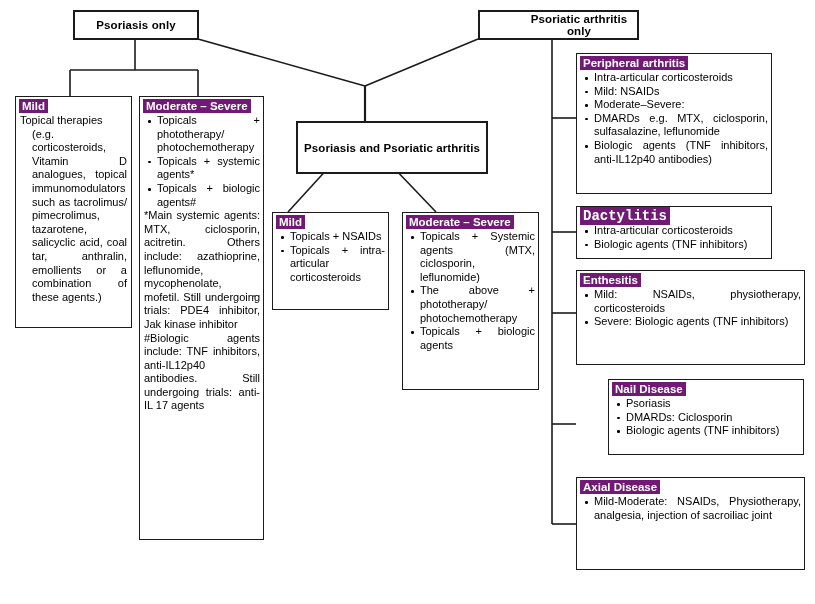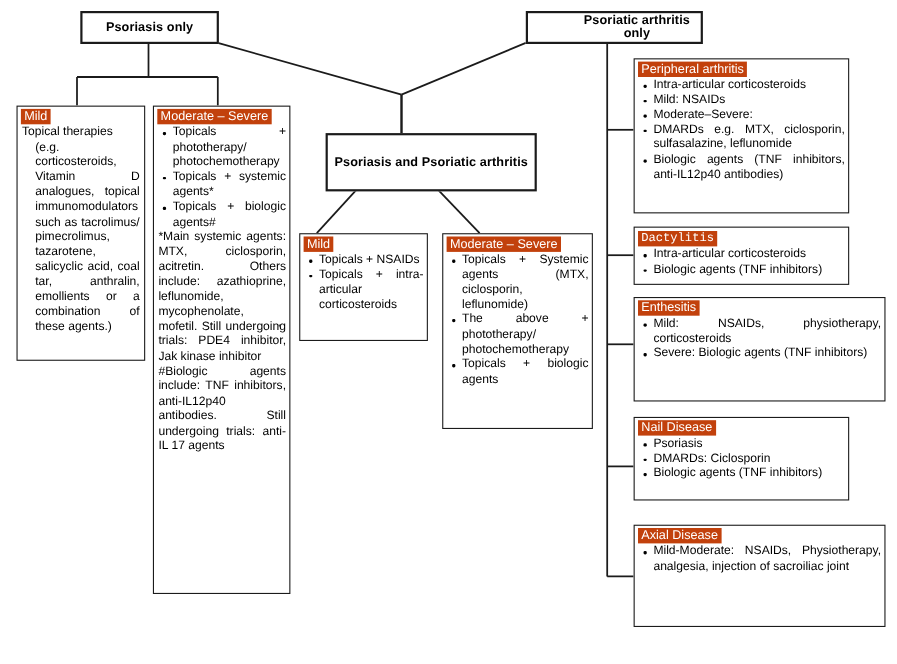--- a/index.html
+++ b/index.html
@@ -47,26 +47,26 @@
   }
 
   
   .hdr{
     display:block;
     margin:2px 0 1px 3px;
     font-size:11.5px;
     line-height:14px;
   }
   .hdr span{
-    background:#c2410c;
+    background:#701a75;
     color:#ffffff;
     padding:1px 3px 1px 3px;
-    font-weight:normal;
-  }
-  .hdr.mono span{ font-family:"Liberation Mono", monospace; font-size:11px;text-align:center; }
+    font-weight:bold;
+  }
+  .hdr.mono span{ font-family:"Liberation Mono", monospace; font-size:14px;text-align:center; }
 
   
   ul.items{
     list-style:none;
     margin:0;
     padding:0 3px 0 4px;
   }
   ul.items li{
     position:relative;
     padding-left:13px;
@@ -221,21 +221,21 @@
   <div class="box" style="left:576px; top:270px; width:229px; height:95px;">
     <div class="hdr">
       <span>Enthesitis</span>
     </div>
     <ul class="items">
       <li class="bul">Mild: NSAIDs, physiotherapy, corticosteroids</li>
       <li class="bul">Severe: Biologic agents (TNF inhibitors)</li>
     </ul>
   </div>
 
-  <div class="box" style="left:576px; top:379px; width:196px; height:76px;">
+  <div class="box" style="left:608px; top:379px; width:196px; height:76px;">
     <div class="hdr">
       <span>Nail  Disease</span>
     </div>
     <ul class="items">
       <li class="bul">Psoriasis</li>
       <li class="bul">DMARDs:  Ciclosporin</li>
       <li class="bul">Biologic agents (TNF inhibitors)</li>
     </ul>
   </div>
 

